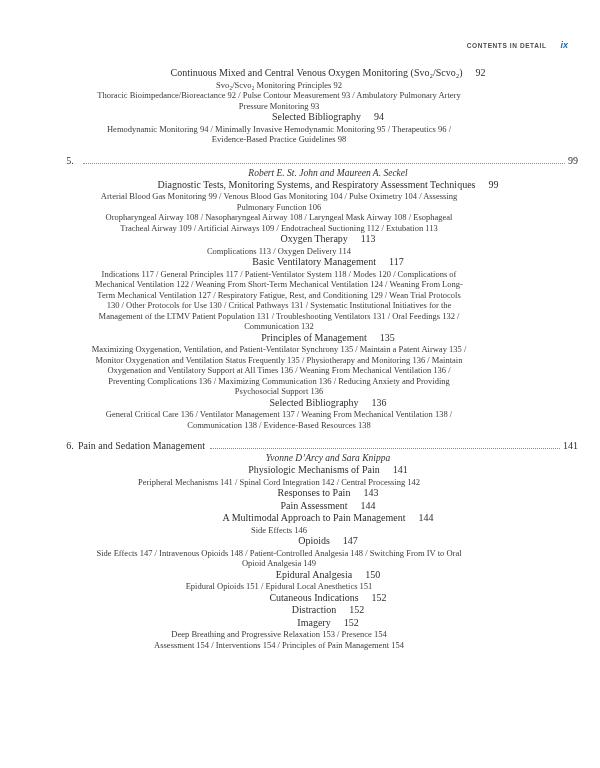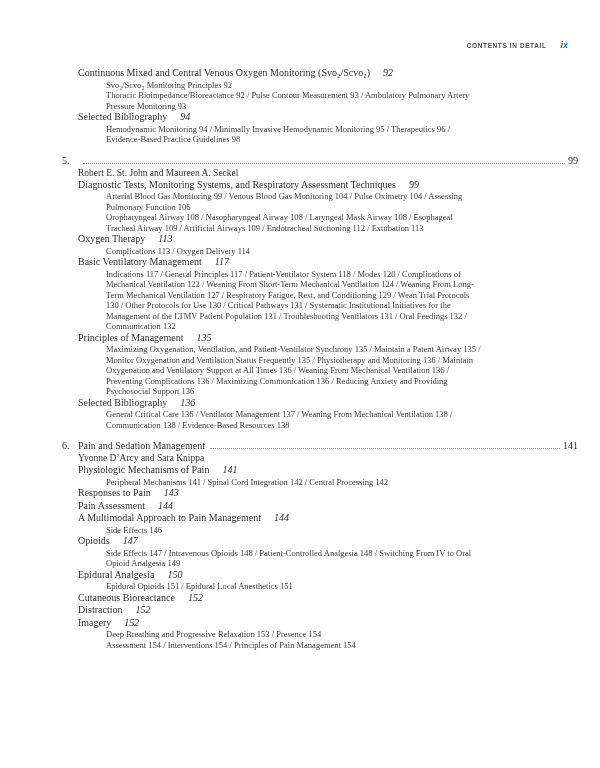--- a/index.html
+++ b/index.html
@@ -8,20 +8,21 @@
     background:#ffffff;
     font-family:"Liberation Serif", serif;
     color:#2f2f2f;
     overflow:hidden;
   }
   .page{
     box-sizing:border-box;
     width:600px;height:650px;
     padding:40px 22px 16px 62px;
     position:relative;
+    text-align:center;
   }
   
   .header{
     display:flex;
     justify-content:flex-end;
     align-items:baseline;
     margin-bottom:17px;
     padding-right:10px;
   }
   .running-title{
@@ -53,35 +54,36 @@
   .chapter .ctitle{flex:none;}
   .chapter .leader{
     flex:1;
     border-bottom:1px dotted #8a8a8a;
     margin:0 3px 2px 5px;
     min-width:20px;
   }
   .chapter .cpg{flex:none;}
   .authors{
     font-size:9.5px;
+    font-style:italic;
     line-height:12px;
     margin-left:16px;
     color:#333333;
   }
   .e1{
     font-size:10px;
     line-height:12.5px;
     margin-left:16px;
     color:#2f2f2f;
   }
-  .e1 .pg{margin-left:13px;font-style:italic;}
+  .e1 .pg{margin-left:13px;}
   .sub{
     font-size:8.5px;
     line-height:10.5px;
-    margin-left:44px;
+    margin-left:28px;
     width:378px;
     color:#3b3b3b;
   }
 </style>
 </head>
 <body>
 
 <div class="page">
   <div class="header">
     <span class="running-title">CONTENTS IN DETAIL</span>
@@ -120,19 +122,19 @@
       <div class="e1"><span class="lbl">Physiologic Mechanisms of Pain</span><span class="pg">141</span></div>
       <div class="sub">Peripheral Mechanisms 141 / Spinal Cord Integration 142 / Central Processing 142</div>
       <div class="e1"><span class="lbl">Responses to Pain</span><span class="pg">143</span></div>
       <div class="e1"><span class="lbl">Pain Assessment</span><span class="pg">144</span></div>
       <div class="e1"><span class="lbl">A Multimodal Approach to Pain Management</span><span class="pg">144</span></div>
       <div class="sub">Side Effects 146</div>
       <div class="e1"><span class="lbl">Opioids</span><span class="pg">147</span></div>
       <div class="sub">Side Effects 147 / Intravenous Opioids 148 / Patient-Controlled Analgesia 148 / Switching From IV to Oral Opioid Analgesia 149</div>
       <div class="e1"><span class="lbl">Epidural Analgesia</span><span class="pg">150</span></div>
       <div class="sub">Epidural Opioids 151 / Epidural Local Anesthetics 151</div>
-      <div class="e1"><span class="lbl">Cutaneous Bioreactance</span><span class="pg">152</span></div>
+      <div class="e1"><span class="lbl">Cutaneous Indications</span><span class="pg">152</span></div>
       <div class="e1"><span class="lbl">Distraction</span><span class="pg">152</span></div>
       <div class="e1"><span class="lbl">Imagery</span><span class="pg">152</span></div>
       <div class="sub">Deep Breathing and Progressive Relaxation 153 / Presence 154</div>
       <div class="sub">Assessment 154 / Interventions 154 / Principles of Pain Management 154</div>
     </div>
 </div>
 
 </body></html>

